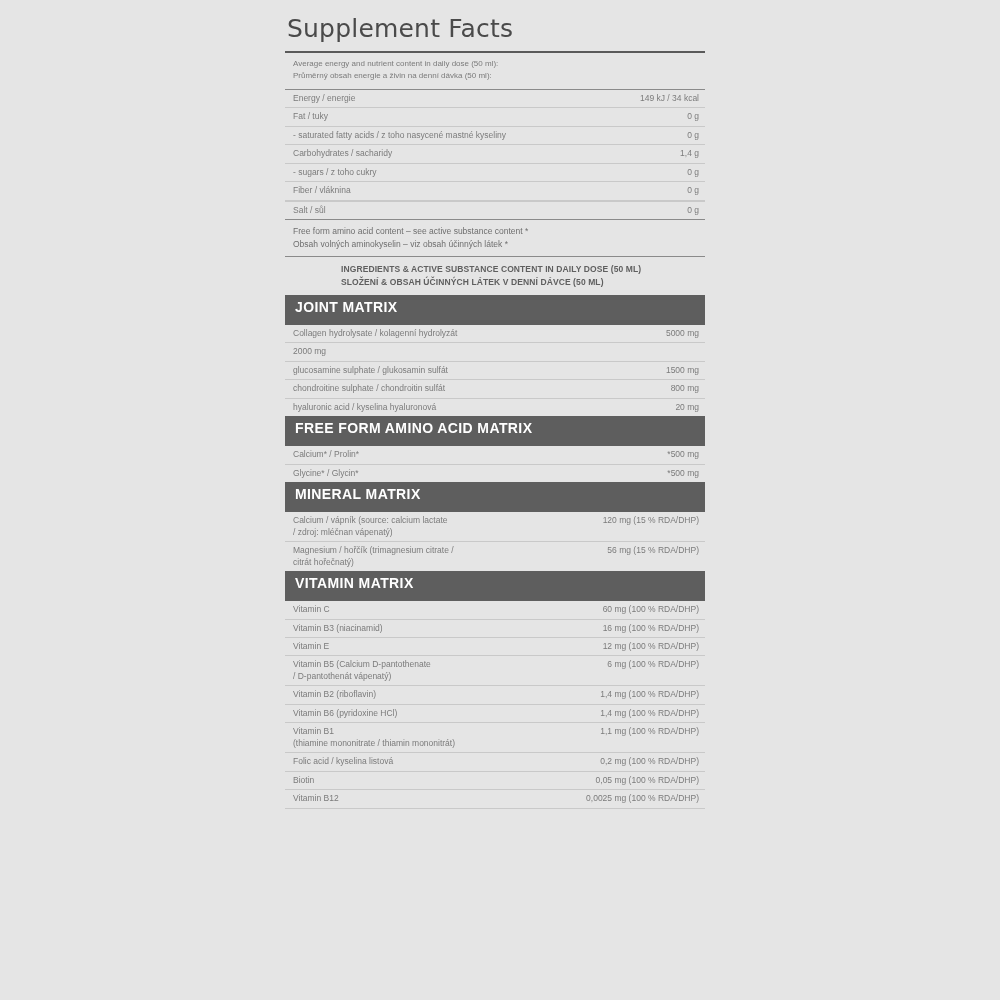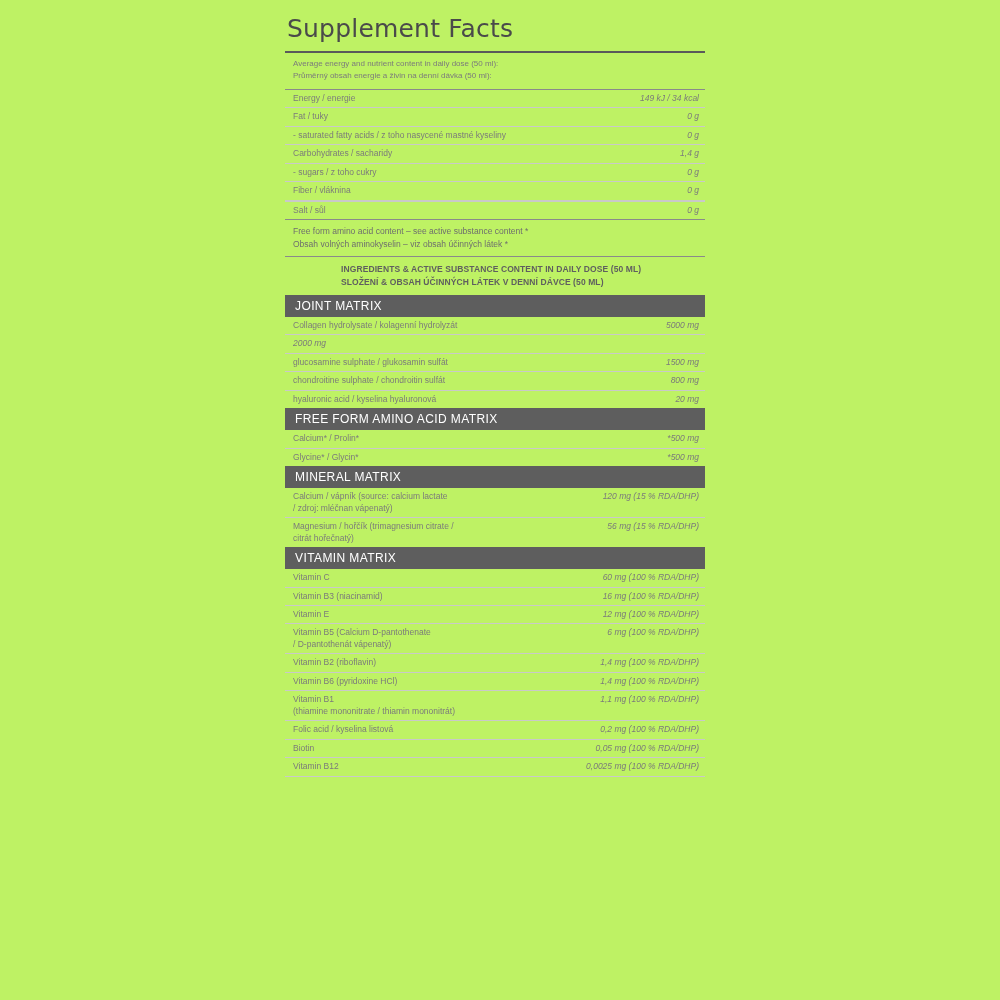--- a/index.html
+++ b/index.html
@@ -7,21 +7,21 @@
     padding: 0;
     background: #ffffff;
     width: 1000px;
     height: 1000px;
     font-family: "Liberation Sans", sans-serif;
   }
   #page {
     position: relative;
     width: 1000px;
     height: 1000px;
-    background: #bef264;
+    background: #e5e5e5;
     overflow: hidden;
   }
   .panel {
     position: absolute;
     left: 285px;
     top: 14px;
     width: 420px;
   }
   .title {
     font-size: 25px;
@@ -52,21 +52,20 @@
     color: #7b7b7b;
     line-height: 1.35;
   }
   .row .label {
     flex: 1 1 auto;
     padding-right: 8px;
   }
   .row .value {
     flex: 0 0 auto;
     white-space: nowrap;
-    font-style: italic;
   }
   .note {
     padding: 5px 6px 5px 8px;
     font-size: 8.5px;
     color: #6e6e6e;
     line-height: 1.5;
     font-weight: normal;
   }
   .note .ln { display: block; }
   .head-note {
@@ -81,24 +80,24 @@
     font-size: 8.5px;
     color: #5f5f5f;
     font-weight: bold;
     line-height: 1.55;
     letter-spacing: 0.1px;
   }
   .caps .ln { display: block; margin-left: 48px; }
   .section-bar {
     background: #5e5e5e;
     color: #ffffff;
-    font-size: 12px;
-    font-weight: normal;
+    font-size: 14px;
+    font-weight: bold;
     letter-spacing: 0.4px;
-    padding: 4px 8px 4px 10px;
+    padding: 4px 8px 10px 10px;
   }
   .two-line .label .ln { display: block; }
 </style>
 </head>
 <body>
 
 <div id="page">
   <div class="panel">
 
     <h1 class="title">Supplement Facts</h1>

